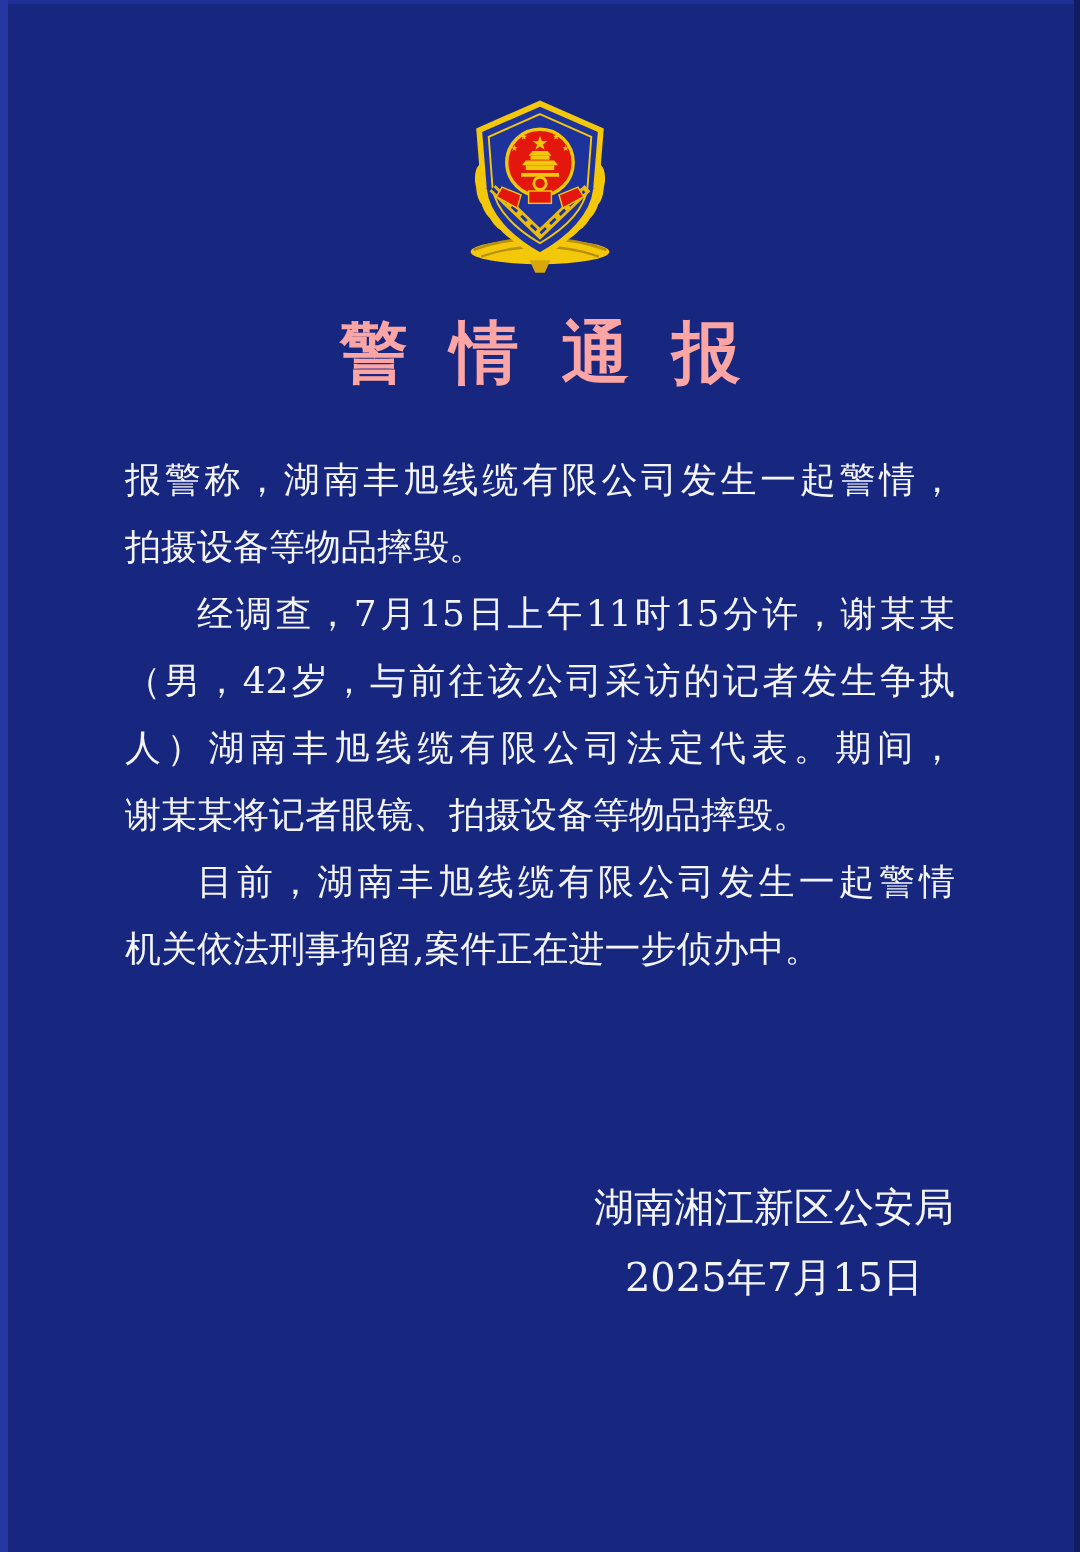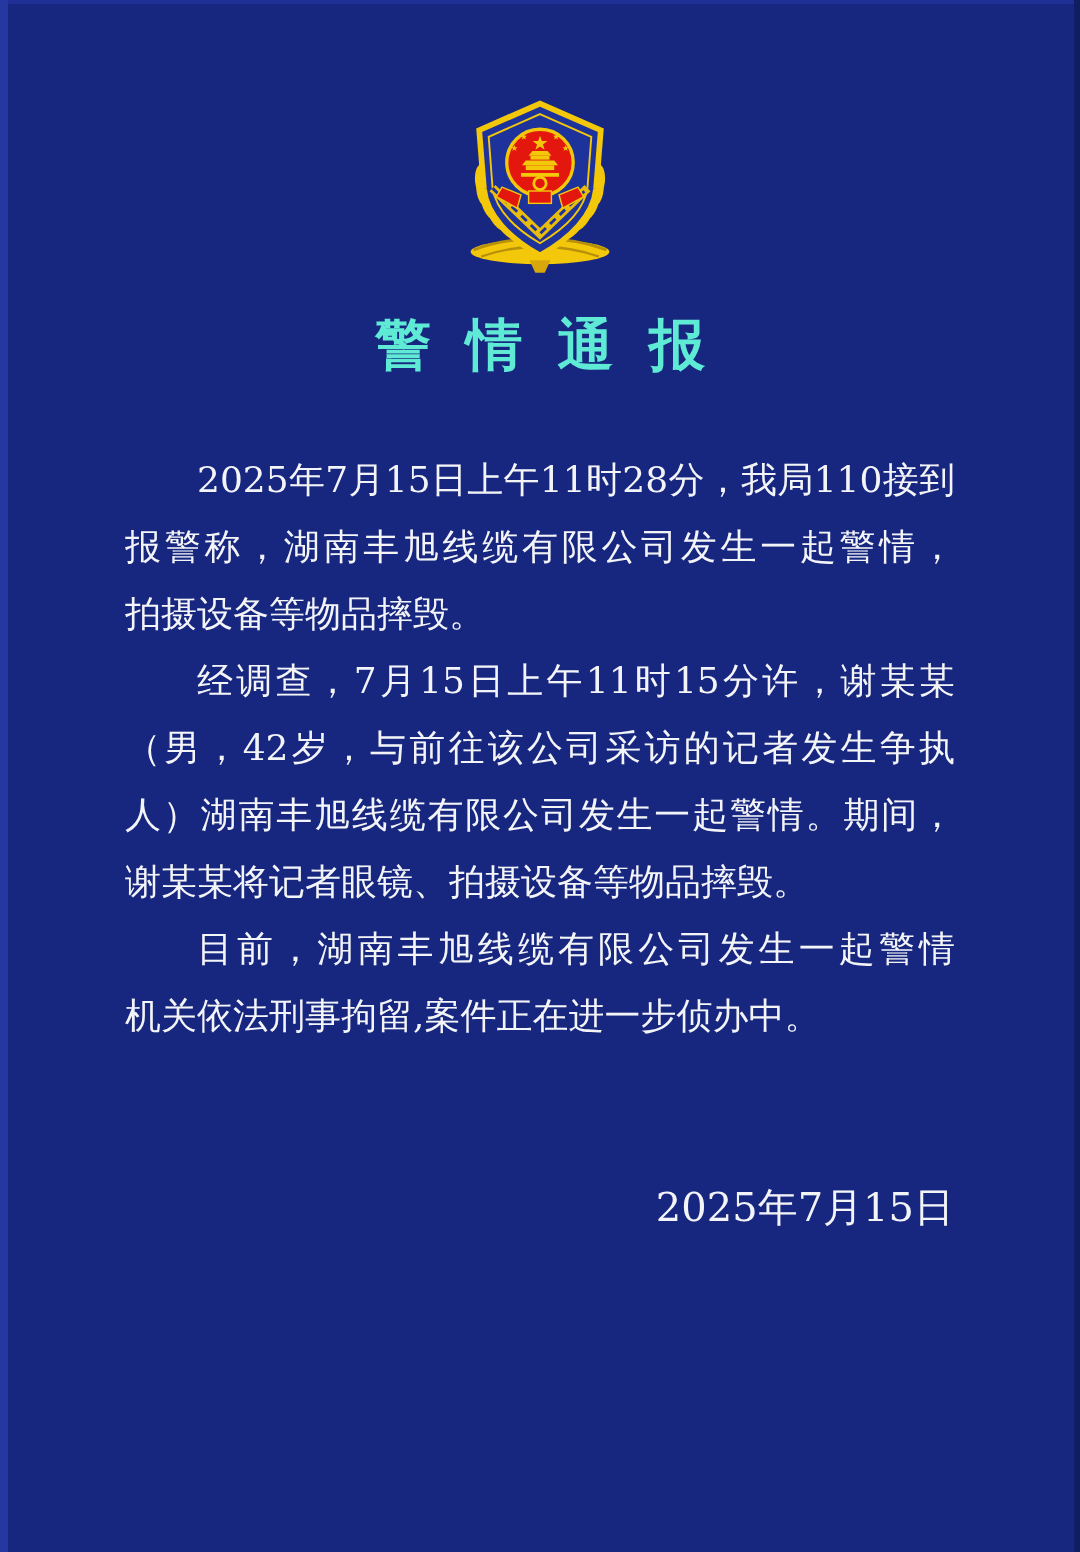--- a/index.html
+++ b/index.html
@@ -29,26 +29,26 @@
   .r  { fill:#E3170D; }           
   .shield-field { fill:#1E329B; }
 
   .title {
     position: absolute;
     top: 308px;
     left: 0;
     width: 100%;
     margin: 0;
     text-align: center;
-    font-size: 56px;
+    font-size: 68px;
     font-weight: bold;
     letter-spacing: 0.63em;
     padding-left: 0.63em;
     box-sizing: border-box;
-    color: #5eead4;
+    color: #fca5a5;
     white-space: nowrap;
   }
 
   .body-block {
     position: absolute;
     left: 125px;
     top: 446px;
     width: 830px;
     font-size: 36px;
     line-height: 67px;
@@ -141,32 +141,32 @@
           <rect class="r" x="88" y="100" width="24" height="13" stroke="#F3C70A" stroke-width="1.5"></rect>
         </g>
       </g>
     </svg>
   </div>
 
   <h1 class="title">警情通报</h1>
 
   <div class="body-block">
     <p class="para">
-      <span class="ln ln-first">2025年7月15日上午11时28分，我局110接到</span>
       <span class="ln">报警称，湖南丰旭线缆有限公司发生一起警情，</span>
       <span class="ln ln-last">拍摄设备等物品摔毁。</span>
     </p>
     <p class="para">
       <span class="ln ln-first">经调查，7月15日上午11时15分许，谢某某</span>
       <span class="ln">（男，42岁，与前往该公司采访的记者发生争执</span>
-      <span class="ln">人）湖南丰旭线缆有限公司发生一起警情。期间，</span>
+      <span class="ln">人）湖南丰旭线缆有限公司法定代表。期间，</span>
       <span class="ln ln-last">谢某某将记者眼镜、拍摄设备等物品摔毁。</span>
     </p>
     <p class="para">
       <span class="ln ln-first">目前，湖南丰旭线缆有限公司发生一起警情</span>
       <span class="ln ln-last">机关依法刑事拘留,案件正在进一步侦办中。</span>
     </p>
   </div>
 
   <div class="signature">
+    <div class="sig-agency">湖南湘江新区公安局</div>
     <div class="sig-date">2025年7月15日</div>
   </div>
 </div>
 
 </body></html>

